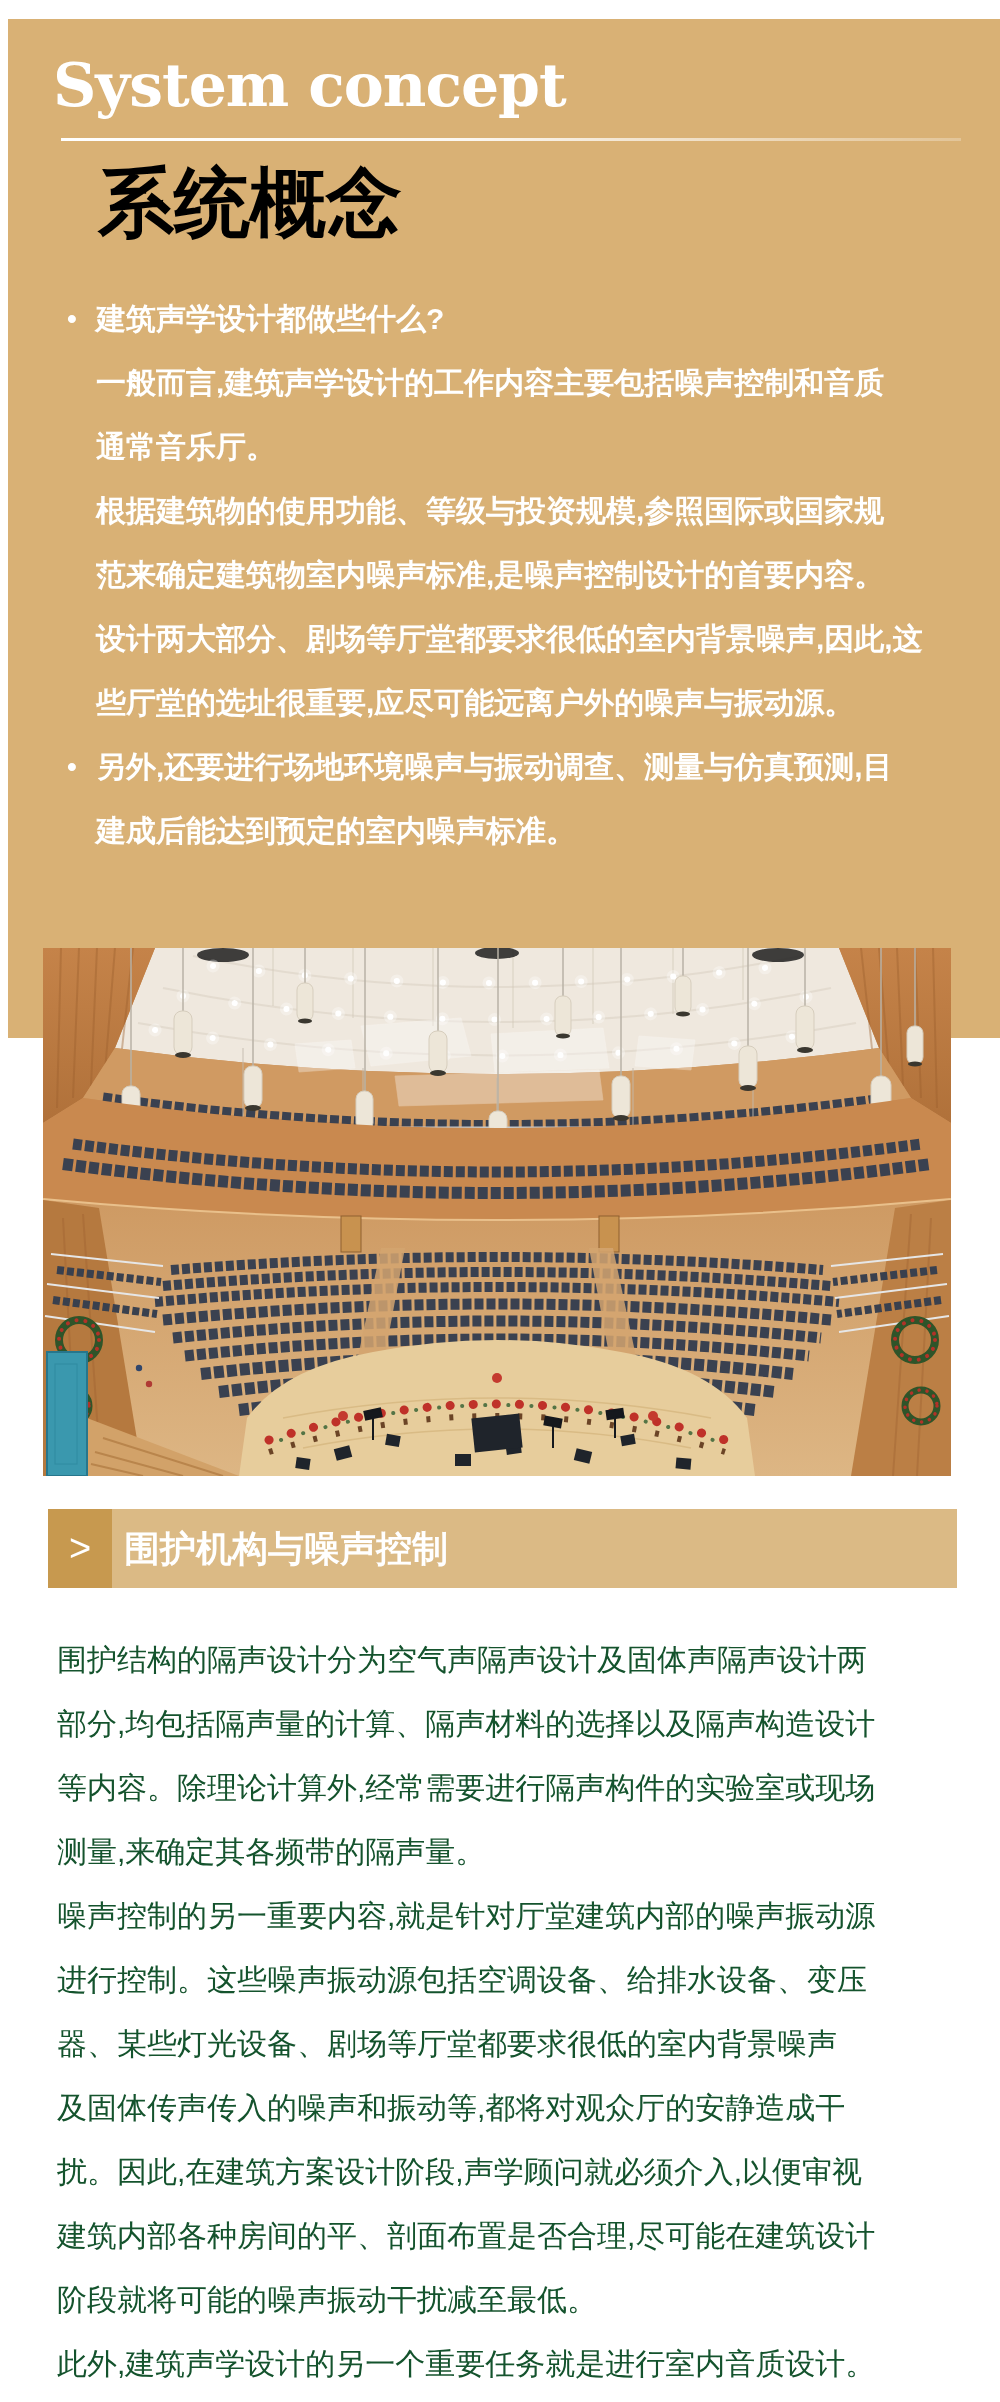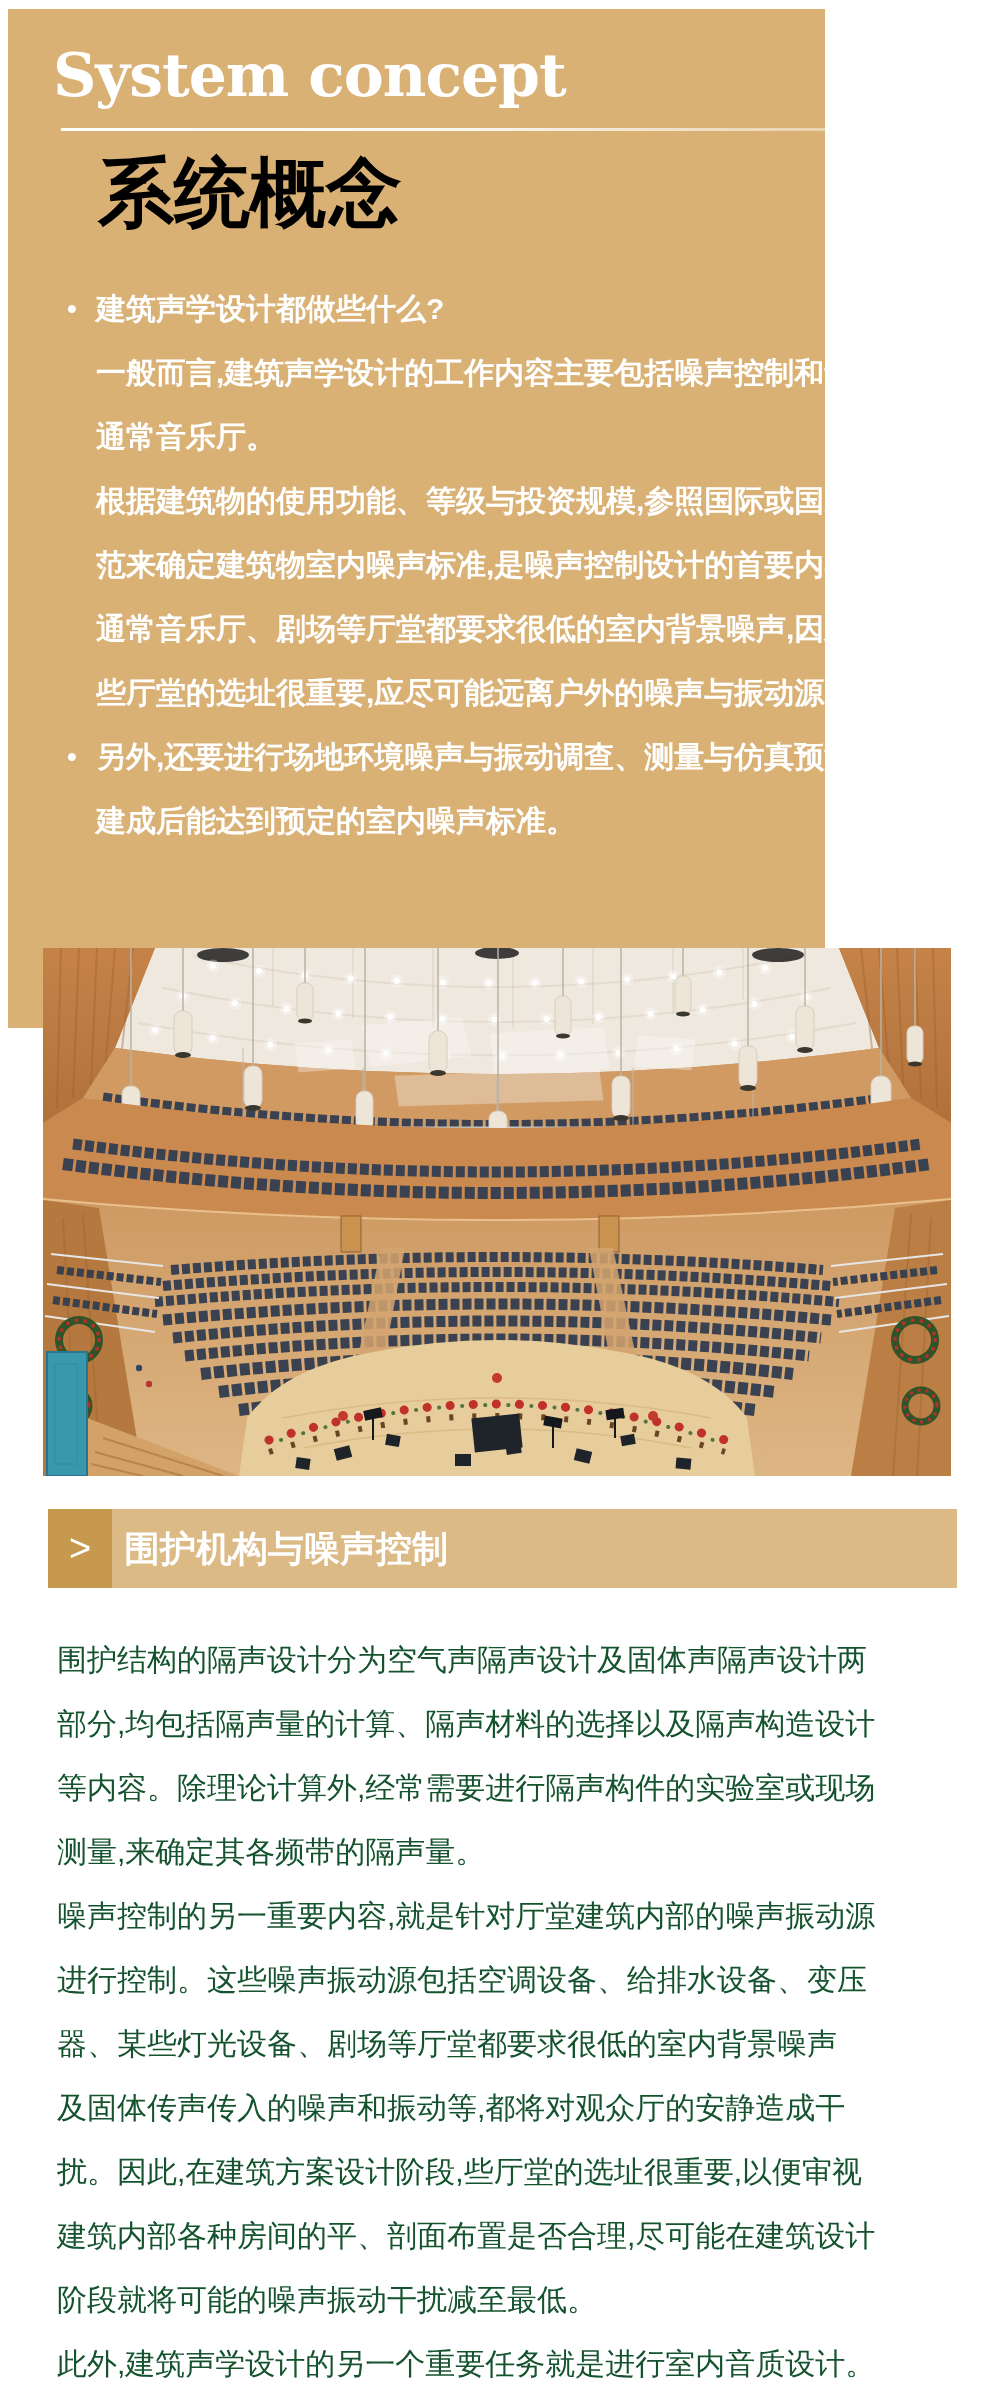--- a/index.html
+++ b/index.html
@@ -2,21 +2,21 @@
 <html><head>
 <meta charset="utf-8">
 <style>
   html,body { margin:0; padding:0; background:#ffffff; }
   .page {
     position:relative; width:1000px; height:2402px; background:#ffffff;
     font-family:"Liberation Sans","DejaVu Sans",sans-serif; overflow:hidden;
   }
   
   .tan-block {
-    position:absolute; left:8px; top:9px; width:817px; height:1019px;
+    position:absolute; left:8px; top:19px; width:992px; height:1019px;
     background:#D9B175;
   }
   .title-en {
     position:absolute; left:45px; top:30px; height:72px; line-height:72px;
     font-family:"DejaVu Serif","Liberation Serif",serif; font-weight:700;
     font-size:60px; color:#ffffff; letter-spacing:-1px; white-space:nowrap;
   }
   .title-rule {
     position:absolute; left:53px; top:119px; width:900px; height:3px;
     background:linear-gradient(to right, rgba(255,255,255,1) 0%, rgba(255,255,255,0.9) 45%, rgba(255,255,255,0.25) 100%);
@@ -66,21 +66,21 @@
     <div class="title-en">System concept</div>
     <div class="title-rule"></div>
     <div class="title-zh">系统概念</div>
 
     <div class="bullets">
       <div class="b-line"><span class="dot">•</span><span>建筑声学设计都做些什么?</span></div>
       <div class="b-line"><span>一般而言,建筑声学设计的工作内容主要包括噪声控制和音质</span></div>
       <div class="b-line"><span>通常音乐厅。</span></div>
       <div class="b-line"><span>根据建筑物的使用功能、等级与投资规模,参照国际或国家规</span></div>
       <div class="b-line"><span>范来确定建筑物室内噪声标准,是噪声控制设计的首要内容。</span></div>
-      <div class="b-line"><span>通常音乐厅、剧场等厅堂都要求很低的室内背景噪声,因此,这</span></div>
+      <div class="b-line"><span>设计两大部分、剧场等厅堂都要求很低的室内背景噪声,因此,这</span></div>
       <div class="b-line"><span>些厅堂的选址很重要,应尽可能远离户外的噪声与振动源。</span></div>
       <div class="b-line"><span class="dot">•</span><span>另外,还要进行场地环境噪声与振动调查、测量与仿真预测,目</span></div>
       <div class="b-line"><span>建成后能达到预定的室内噪声标准。</span></div>
     </div>
   </div>
 
   <div class="photo">
     <svg viewBox="0 0 908 528" xmlns="http://www.w3.org/2000/svg">
       <defs>
         <linearGradient id="lowerGrad" x1="0" y1="0" x2="0" y2="1">
@@ -311,19 +311,19 @@
 
   <div class="body-text">
     <div class="t-line">围护结构的隔声设计分为空气声隔声设计及固体声隔声设计两</div>
     <div class="t-line">部分,均包括隔声量的计算、隔声材料的选择以及隔声构造设计</div>
     <div class="t-line">等内容。除理论计算外,经常需要进行隔声构件的实验室或现场</div>
     <div class="t-line">测量,来确定其各频带的隔声量。</div>
     <div class="t-line">噪声控制的另一重要内容,就是针对厅堂建筑内部的噪声振动源</div>
     <div class="t-line">进行控制。这些噪声振动源包括空调设备、给排水设备、变压</div>
     <div class="t-line">器、某些灯光设备、剧场等厅堂都要求很低的室内背景噪声</div>
     <div class="t-line">及固体传声传入的噪声和振动等,都将对观众厅的安静造成干</div>
-    <div class="t-line">扰。因此,在建筑方案设计阶段,些厅堂的选址很重要,以便审视</div>
+    <div class="t-line">扰。因此,在建筑方案设计阶段,声学顾问就必须介入,以便审视</div>
     <div class="t-line">建筑内部各种房间的平、剖面布置是否合理,尽可能在建筑设计</div>
     <div class="t-line">阶段就将可能的噪声振动干扰减至最低。</div>
     <div class="t-line">此外,建筑声学设计的另一个重要任务就是进行室内音质设计。</div>
   </div>
 
 </div>
 
 </body></html>

